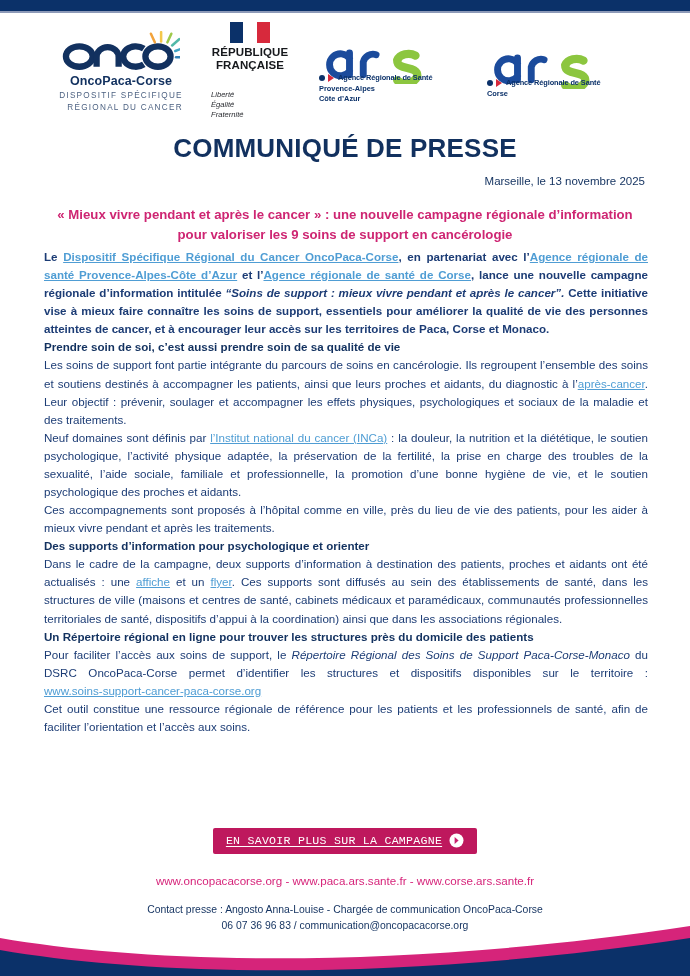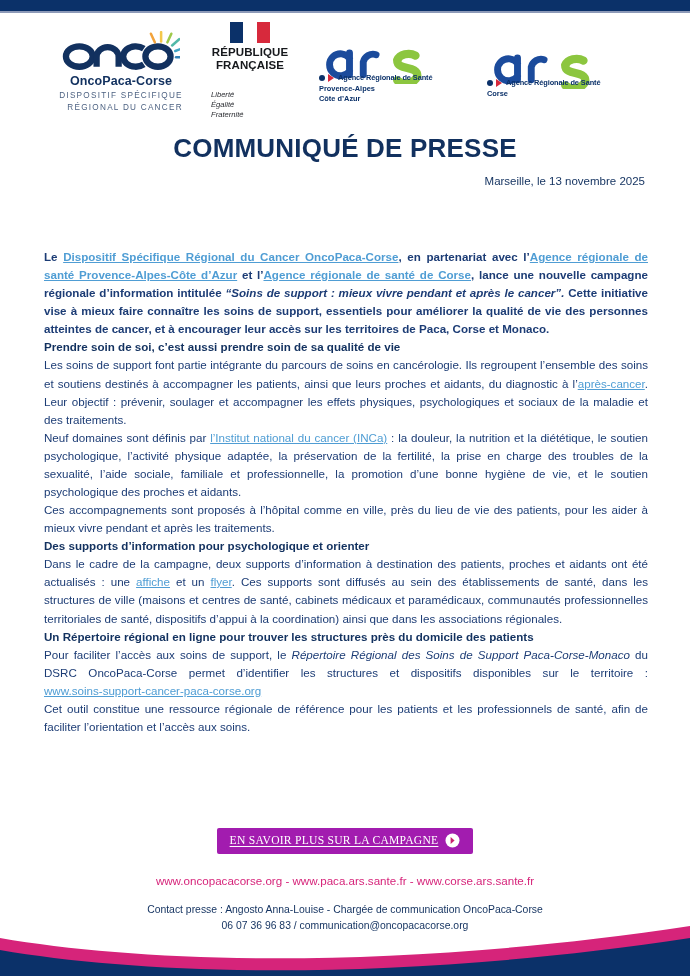--- a/index.html
+++ b/index.html
@@ -233,31 +233,31 @@
     position: absolute;
     top: 828px;
     left: 0;
     width: 690px;
     text-align: center;
   }
   .cta-btn {
     display: inline-flex;
     align-items: center;
     gap: 7px;
-    background: #a21caf;
+    background: #be185d;
     color: #ffffff;
     font-size: 11.6px;
     font-weight: normal;
     letter-spacing: .25px;
     padding: 5px 13px 6px 13px;
     border: 0;
     border-radius: 2px;
     text-decoration: none;
     cursor: pointer;
-    font-family: Liberation Serif, serif;
+    font-family: Liberation Mono, monospace;
   }
   .cta-btn .cta-label {
     text-decoration: underline;
     text-underline-offset: 2px;
   }
   .cta-arrow { flex: 0 0 auto; display: block; }
 
   
   .footer-urls {
     position: absolute;
@@ -369,20 +369,24 @@
       <div class="ars-region">
         <div>Corse</div>
       </div>
     </div>
 
   </div>
 
   <div class="doc-title">COMMUNIQUÉ DE PRESSE</div>
   <div class="doc-date">Marseille, le 13 novembre 2025</div>
 
+  <div class="campaign-title">
+    <span>« Mieux vivre pendant et après le cancer » : une nouvelle campagne régionale</span>
+    <span>d’information pour valoriser les 9 soins de support en cancérologie</span>
+  </div>
 
   <div class="body-wrap">
 
     <p class="blk lead"><span>Le </span><a class="doclink" href="#">Dispositif Spécifique Régional du Cancer OncoPaca-Corse</a><span>, en partenariat avec l’</span><a class="doclink" href="#">Agence régionale de santé Provence-Alpes-Côte d’Azur</a><span> et l’</span><a class="doclink" href="#">Agence régionale de santé de Corse</a><span>, lance une nouvelle campagne régionale d’information intitulée </span><span class="ital">“Soins de support : mieux vivre pendant et après le cancer”.</span><span> Cette initiative vise à mieux faire connaître les soins de support, essentiels pour améliorer la qualité de vie des personnes atteintes de cancer, et à encourager leur accès sur les territoires de Paca, Corse et Monaco.</span></p>
 
     <p class="sec-head">Prendre soin de soi, c’est aussi prendre soin de sa qualité de vie</p>
     <p class="blk"><span>Les soins de support font partie intégrante du parcours de soins en cancérologie. Ils regroupent l’ensemble des soins et soutiens destinés à accompagner les patients, ainsi que leurs proches et aidants, du diagnostic à l’</span><a class="doclink" href="#">après-cancer</a><span>. Leur objectif : prévenir, soulager et accompagner les effets physiques, psychologiques et sociaux de la maladie et des traitements.</span></p>
 
     <p class="tight"><span>Neuf domaines sont définis par </span><a class="doclink" href="#">l’Institut national du cancer (INCa)</a><span> : la douleur, la nutrition et la diététique, le soutien psychologique, l’activité physique adaptée, la préservation de la fertilité, la prise en charge des troubles de la sexualité, l’aide sociale, familiale et professionnelle, la promotion d’une bonne hygiène de vie, et le soutien psychologique des proches et aidants.</span></p>
     <p class="blk">Ces accompagnements sont proposés à l’hôpital comme en ville, près du lieu de vie des patients, pour les aider à mieux vivre pendant et après les traitements.</p>

